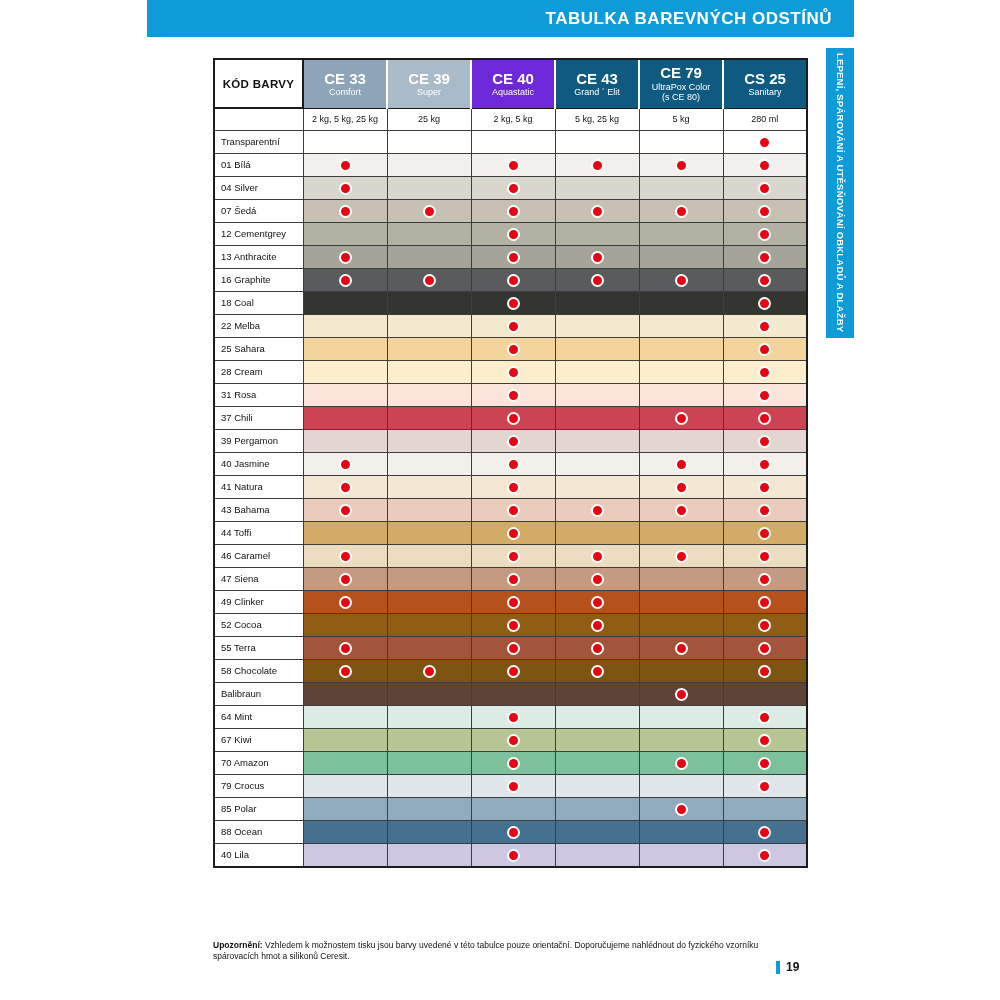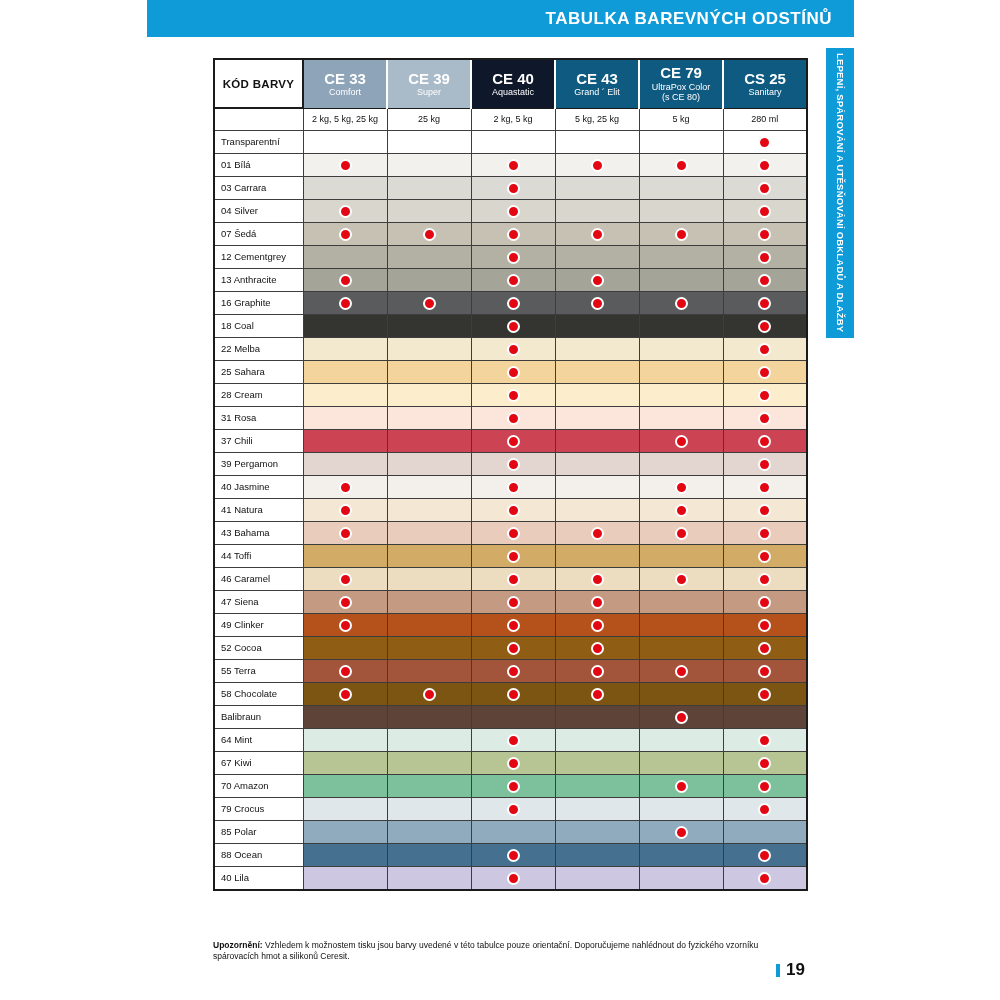--- a/index.html
+++ b/index.html
@@ -59,21 +59,21 @@
   .footnote{
     position:absolute;left:213px;top:940px;width:592px;font-size:8.5px;
     color:#111;line-height:1.25;
   }
   .footnote .fn-label{font-weight:bold}
   
   .pageno{
     position:absolute;left:776px;top:960px;display:flex;align-items:center;gap:6px;
   }
   .pageno .bar{width:4px;height:13px;background:#0f9ad8}
-  .pageno .num{font-size:17px;font-weight:bold;color:#111}
+  .pageno .num{font-size:12px;font-weight:bold;color:#111}
 </style>
 </head>
 <body>
 
 <div class="top-banner">
   <span>TABULKA BAREVNÝCH ODSTÍNŮ</span>
 </div>
 
 <div class="side-tab">
   <span>LEPENÍ, SPÁROVÁNÍ A UTĚSŇOVÁNÍ OBKLADŮ A DLAŽBY</span>
@@ -93,21 +93,21 @@
       <tr>
         <th class="corner">KÓD BARVY</th>
         <th class="prod" style="background: rgb(142, 164, 184);">
           <div class="code">CE 33</div>
           <div class="sub">Comfort</div>
         </th>
         <th class="prod" style="background: rgb(169, 186, 201);">
           <div class="code">CE 39</div>
           <div class="sub">Super</div>
         </th>
-        <th class="prod" style="background: #0f172a; margin-top: 27px;">
+        <th class="prod" style="background: #6d28d9; margin-top: 27px;">
           <div class="code">CE 40</div>
           <div class="sub">Aquastatic</div>
         </th>
         <th class="prod" style="background: rgb(15, 90, 128); margin-left: 24px;">
           <div class="code">CE 43</div>
           <div class="sub">Grand ´ Elit</div>
         </th>
         <th class="prod" style="background: rgb(15, 90, 128);">
           <div class="code">CE 79</div>
           <div class="sub">UltraPox Color</div>
@@ -141,29 +141,20 @@
       <tr>
         <td class="lbl">01 Bílá</td>
         <td class="cell" style="background: rgb(242, 241, 238);"><span class="dot" style="background: rgb(227, 6, 19);"></span></td>
         <td class="cell" style="background: rgb(242, 241, 238);"></td>
         <td class="cell" style="background: rgb(242, 241, 238);"><span class="dot" style="background: rgb(227, 6, 19);"></span></td>
         <td class="cell" style="background: rgb(242, 241, 238);"><span class="dot" style="background: rgb(227, 6, 19);"></span></td>
         <td class="cell" style="background: rgb(242, 241, 238);"><span class="dot" style="background: rgb(227, 6, 19);"></span></td>
         <td class="cell" style="background: rgb(242, 241, 238);"><span class="dot" style="background: rgb(227, 6, 19);"></span></td>
       </tr>
       <tr>
-        <td class="lbl">03 Carrara</td>
-        <td class="cell" style="background: rgb(220, 218, 213);"></td>
-        <td class="cell" style="background: rgb(220, 218, 213);"></td>
-        <td class="cell" style="background: rgb(220, 218, 213);"><span class="dot" style="background: rgb(227, 6, 19);"></span></td>
-        <td class="cell" style="background: rgb(220, 218, 213);"></td>
-        <td class="cell" style="background: rgb(220, 218, 213);"></td>
-        <td class="cell" style="background: rgb(220, 218, 213);"><span class="dot" style="background: rgb(227, 6, 19);"></span></td>
-      </tr>
-      <tr>
         <td class="lbl">04 Silver</td>
         <td class="cell" style="background: rgb(217, 214, 205);"><span class="dot" style="background: rgb(227, 6, 19);"></span></td>
         <td class="cell" style="background: rgb(217, 214, 205);"></td>
         <td class="cell" style="background: rgb(217, 214, 205);"><span class="dot" style="background: rgb(227, 6, 19);"></span></td>
         <td class="cell" style="background: rgb(217, 214, 205);"></td>
         <td class="cell" style="background: rgb(217, 214, 205);"></td>
         <td class="cell" style="background: rgb(217, 214, 205);"><span class="dot" style="background: rgb(227, 6, 19);"></span></td>
       </tr>
       <tr>
         <td class="lbl">07 Šedá</td>

